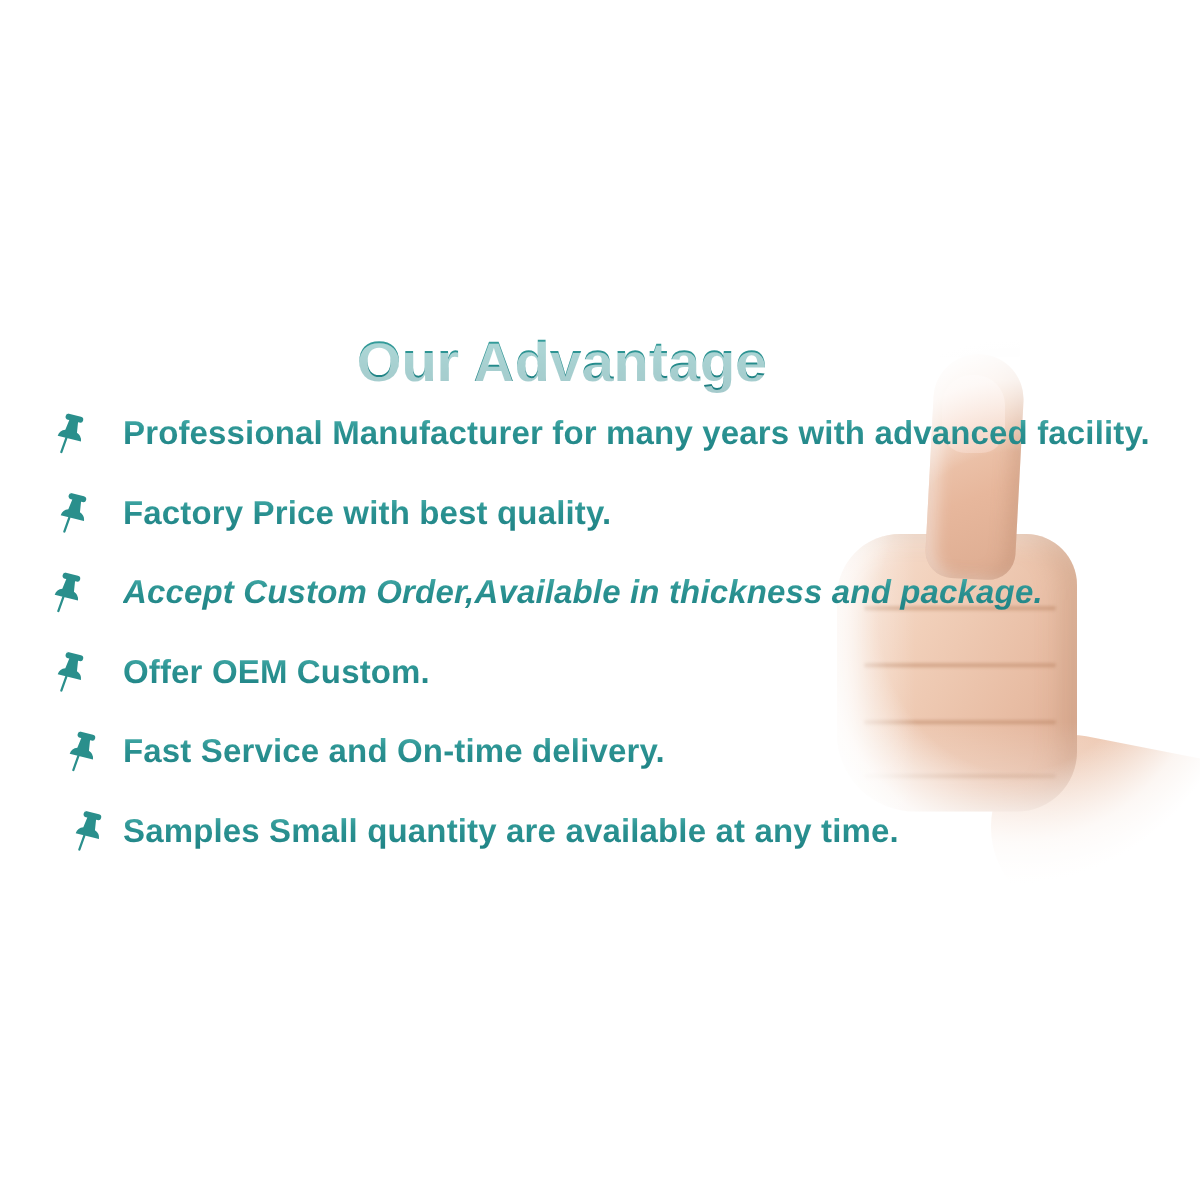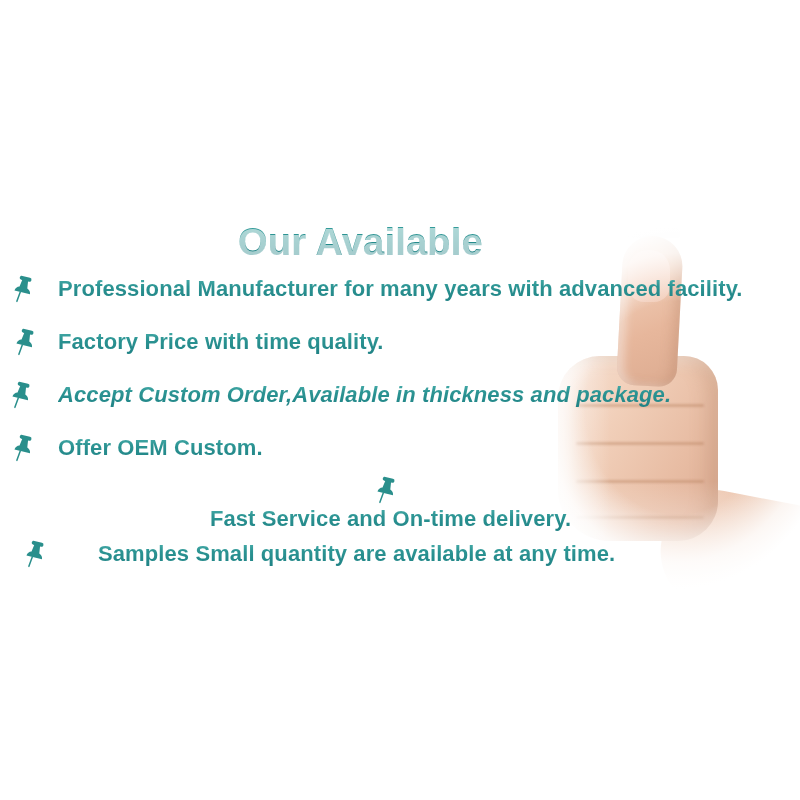--- a/index.html
+++ b/index.html
@@ -134,20 +134,21 @@
     text-shadow: 0 1px 0 rgba(255,255,255,.6);
     white-space: nowrap;
   }
 
   
   .advantage-list {
     position: absolute;
     left: 0;
     top: 262px;
     width: 753px;
+    padding-left: 24px;
   }
   .advantage-item {
     position: relative;
     height: 53px;
     display: flex;
     align-items: center;
   }
   .pin-icon {
     width: 30px;
     height: 32px;
@@ -166,22 +167,22 @@
     background-clip: text;
     -webkit-text-fill-color: transparent;
     letter-spacing: .1px;
   }
 
   
   .row-0 { padding-left: 6px;  }
   .row-1 { padding-left: 8px;  }
   .row-2 { padding-left: 4px; font-style: italic;  }
   .row-3 { padding-left: 6px;  }
-  .row-4 { padding-left: 14px; flex-direction: column; }
-  .row-5 { padding-left: 18px; gap: 40px; }
+  .row-4 { padding-left: 14px; }
+  .row-5 { padding-left: 18px; }
 
   .row-0 .advantage-text { margin-left: 22px; }
   .row-1 .advantage-text { margin-left: 20px; }
   .row-2 .advantage-text { margin-left: 24px; }
   .row-3 .advantage-text { margin-left: 22px; }
   .row-4 .advantage-text { margin-left: 14px; }
   .row-5 .advantage-text { margin-left: 10px; }
 </style>
 </head>
 <body>
@@ -196,21 +197,21 @@
     <div class="part finger-line fl1"></div>
     <div class="part finger-line fl2"></div>
     <div class="part finger-line fl3"></div>
     <div class="part finger-line fl4"></div>
     <div class="part thumb"></div>
     <div class="part thumbnail-plate"></div>
     <div class="part photo-fade"></div>
     <div class="part photo-fade-left"></div>
   </div>
 
-  <h1 class="page-title">Our Available</h1>
+  <h1 class="page-title">Our Advantage</h1>
 
   <div class="advantage-list">
 
     <div class="advantage-item row-0">
       <span class="pin-icon">
         <svg width="30" height="32" viewBox="0 0 30 32" aria-hidden="true">
           <g transform="rotate(14 15 16)">
             <path d="M10 3 h11 a2 2 0 0 1 0 4 h-1 l1 7 a6 6 0 0 1 4 5 h-16 a6 6 0 0 1 4 -5 l1 -7 h-1 a2 2 0 0 1 0 -4 z" fill="#2a8f8c"></path>
             <path d="M15 19 l-1 10" stroke="#2a8f8c" stroke-width="1.5" fill="none" stroke-linecap="round"></path>
           </g>
@@ -221,21 +222,21 @@
 
     <div class="advantage-item row-1">
       <span class="pin-icon">
         <svg width="30" height="32" viewBox="0 0 30 32" aria-hidden="true">
           <g transform="rotate(14 15 16)">
             <path d="M10 3 h11 a2 2 0 0 1 0 4 h-1 l1 7 a6 6 0 0 1 4 5 h-16 a6 6 0 0 1 4 -5 l1 -7 h-1 a2 2 0 0 1 0 -4 z" fill="#2a8f8c"></path>
             <path d="M15 19 l-1 10" stroke="#2a8f8c" stroke-width="1.5" fill="none" stroke-linecap="round"></path>
           </g>
         </svg>
       </span>
-      <span class="advantage-text">Factory Price with time quality.</span>
+      <span class="advantage-text">Factory Price with best quality.</span>
     </div>
 
     <div class="advantage-item row-2">
       <span class="pin-icon">
         <svg width="30" height="32" viewBox="0 0 30 32" aria-hidden="true">
           <g transform="rotate(14 15 16)">
             <path d="M10 3 h11 a2 2 0 0 1 0 4 h-1 l1 7 a6 6 0 0 1 4 5 h-16 a6 6 0 0 1 4 -5 l1 -7 h-1 a2 2 0 0 1 0 -4 z" fill="#2a8f8c"></path>
             <path d="M15 19 l-1 10" stroke="#2a8f8c" stroke-width="1.5" fill="none" stroke-linecap="round"></path>
           </g>
         </svg>

